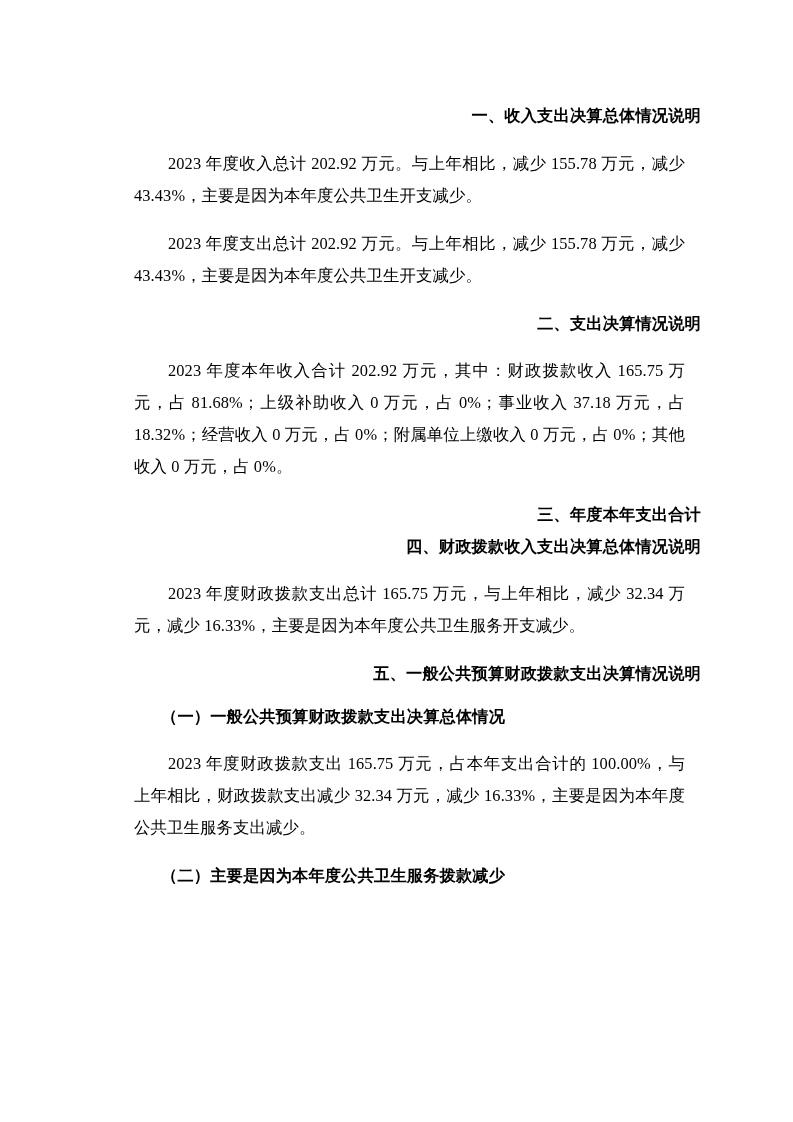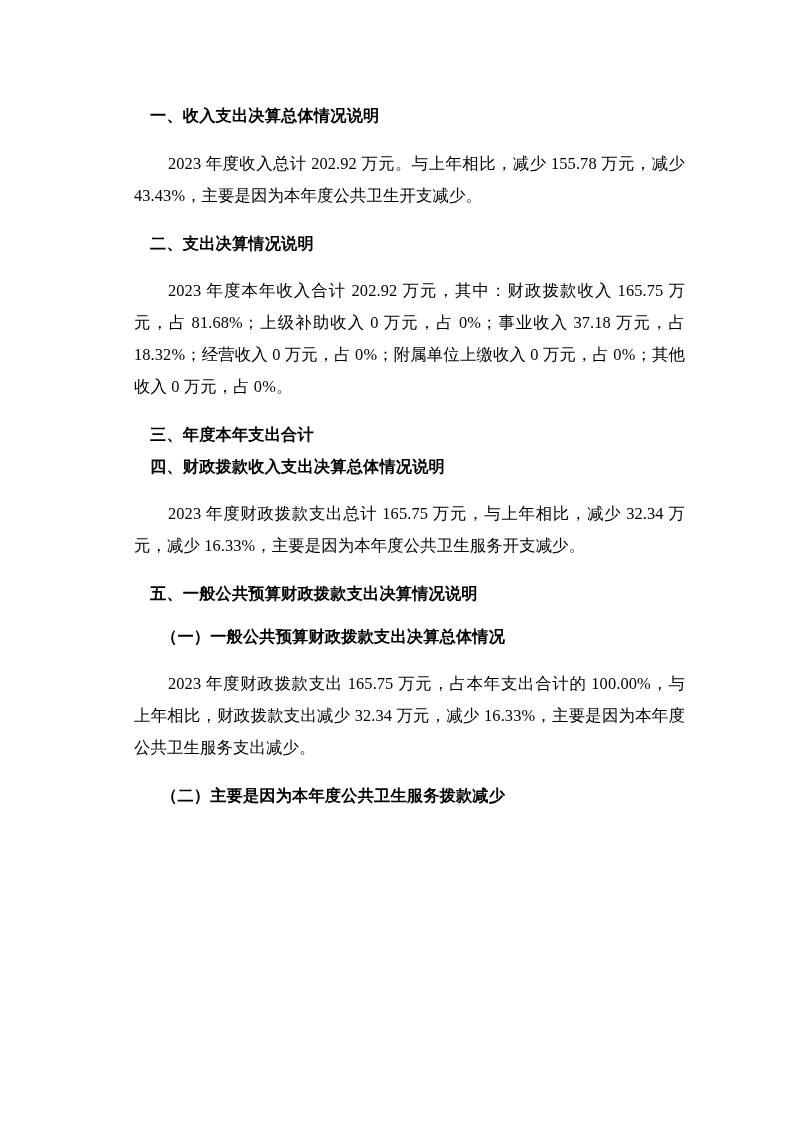--- a/index.html
+++ b/index.html
@@ -29,20 +29,21 @@
   }
   h2.section-heading {
     font-family: "DejaVu Sans", "Liberation Sans", sans-serif;
     font-size: 16.2px;
     font-weight: bold;
     margin: 0;
     padding: 0;
     line-height: 1.95;
     text-indent: 32px;
     letter-spacing: 0.2px;
+    text-align: right;
   }
   h3.sub-heading {
     font-family: "DejaVu Sans", "Liberation Sans", sans-serif;
     font-size: 16.2px;
     font-weight: bold;
     margin: 11px;
     padding: 0;
     line-height: 1.95;
     text-indent: 32px;
     letter-spacing: 0.2px;
@@ -58,20 +59,21 @@
     letter-spacing: 0.1px;
   }
 </style>
 </head>
 <body>
 
 <div class="page">
   <div class="doc-body" id="doc-body">
       <h2 class="section-heading">一、收入支出决算总体情况说明</h2>
       <p class="para">2023 年度收入总计 202.92 万元。与上年相比，减少 155.78 万元，减少 43.43%，主要是因为本年度公共卫生开支减少。</p>
+      <p class="para">2023 年度支出总计 202.92 万元。与上年相比，减少 155.78 万元，减少 43.43%，主要是因为本年度公共卫生开支减少。</p>
       <h2 class="section-heading">二、支出决算情况说明</h2>
       <p class="para">2023 年度本年收入合计 202.92 万元，其中：财政拨款收入 165.75 万元，占 81.68%；上级补助收入 0 万元，占 0%；事业收入 37.18 万元，占 18.32%；经营收入 0 万元，占 0%；附属单位上缴收入 0 万元，占 0%；其他收入 0 万元，占 0%。</p>
       <h2 class="section-heading">三、年度本年支出合计</h2>
       <h2 class="section-heading">四、财政拨款收入支出决算总体情况说明</h2>
       <p class="para">2023 年度财政拨款支出总计 165.75 万元，与上年相比，减少 32.34 万元，减少 16.33%，主要是因为本年度公共卫生服务开支减少。</p>
       <h2 class="section-heading">五、一般公共预算财政拨款支出决算情况说明</h2>
       <h3 class="sub-heading">（一）一般公共预算财政拨款支出决算总体情况</h3>
       <p class="para">2023 年度财政拨款支出 165.75 万元，占本年支出合计的 100.00%，与上年相比，财政拨款支出减少 32.34 万元，减少 16.33%，主要是因为本年度公共卫生服务支出减少。</p>
       <h3 class="sub-heading">（二）主要是因为本年度公共卫生服务拨款减少</h3>
     </div>

